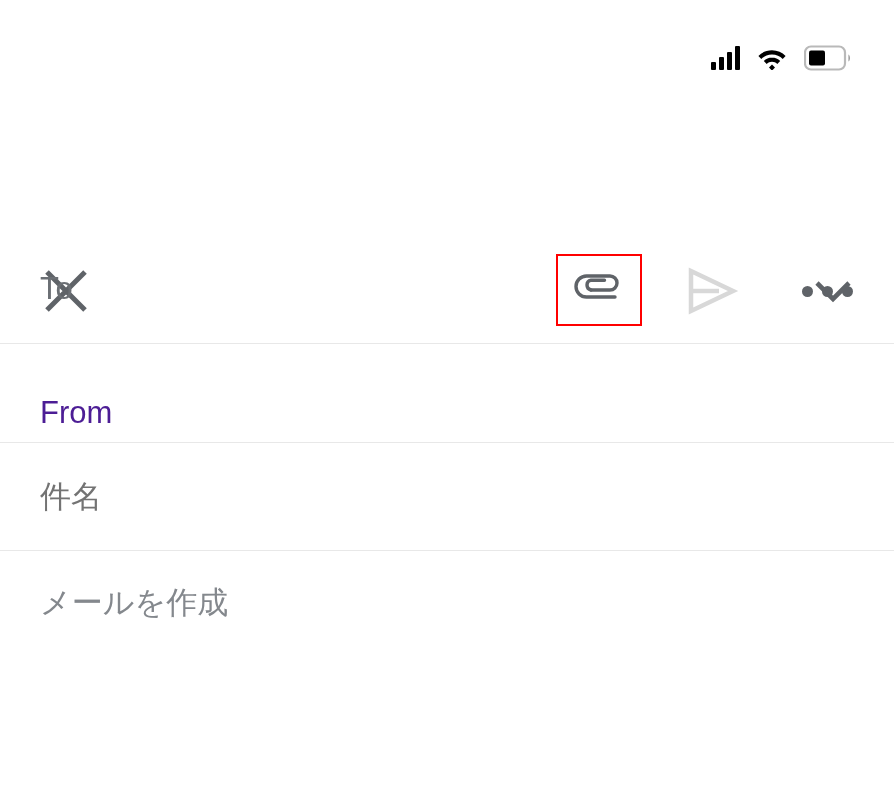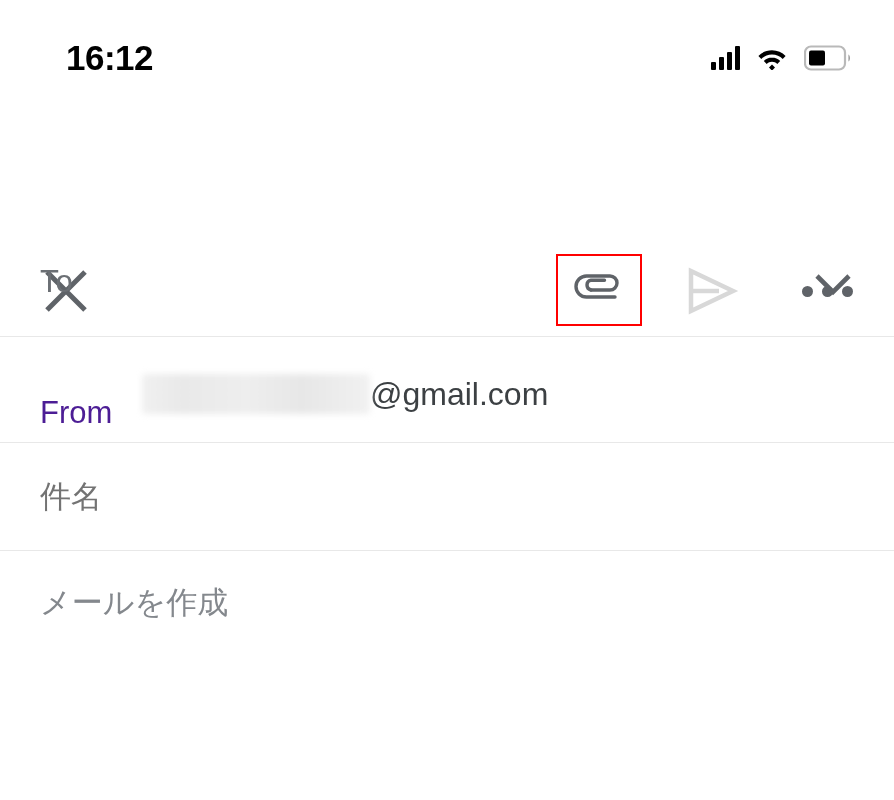--- a/index.html
+++ b/index.html
@@ -112,21 +112,21 @@
   }
 
   
   .field {
     position: absolute;
     left: 0;
     width: 894px;
     box-sizing: border-box;
     border-bottom: 1px solid #e8e8e8;
   }
-  .field-to   { top: 230px; height: 107px; }
+  .field-to   { top: 237px; height: 107px; }
   .field-from { top: 344px; height: 99px; }
   .field-subject { top: 443px; height: 108px; }
 
   .field-label {
     position: absolute;
     left: 40px;
     font-size: 31px;
     color: #6b6f74;
     line-height: 36px;
     white-space: nowrap;
@@ -181,21 +181,20 @@
     font-size: 31px;
     color: #84888d;
     line-height: 38px;
     white-space: nowrap;
   }
 </style>
 </head>
 <body>
 
 <div class="status-bar">
-  <div class="status-time">16:12</div>
 
   <div class="status-icons">
     <div class="signal-bars">
       <i></i>
         <i></i>
         <i></i>
         <i></i>
     </div>
 
     <svg class="wifi-icon" viewBox="0 0 32 24">
@@ -247,24 +246,20 @@
   <div class="field-label">To</div>
   <div class="chevron-btn">
     <svg width="40" height="26" viewBox="0 0 40 26">
       <path d="M4 5 L20 21 L36 5" fill="none" stroke="#5f6368" stroke-width="4.6" stroke-linecap="butt" stroke-linejoin="miter"></path>
     </svg>
   </div>
 </div>
 
 <div class="field field-from">
   <div class="field-label">From</div>
-  <div class="from-value">
-    <span class="redacted"></span>
-    <span class="from-domain">@gmail.com</span>
-  </div>
 </div>
 
 <div class="field field-subject">
   <div class="field-label">件名</div>
 </div>
 
 <div class="body-area">
   <div class="body-placeholder">メールを作成</div>
 </div>
 

